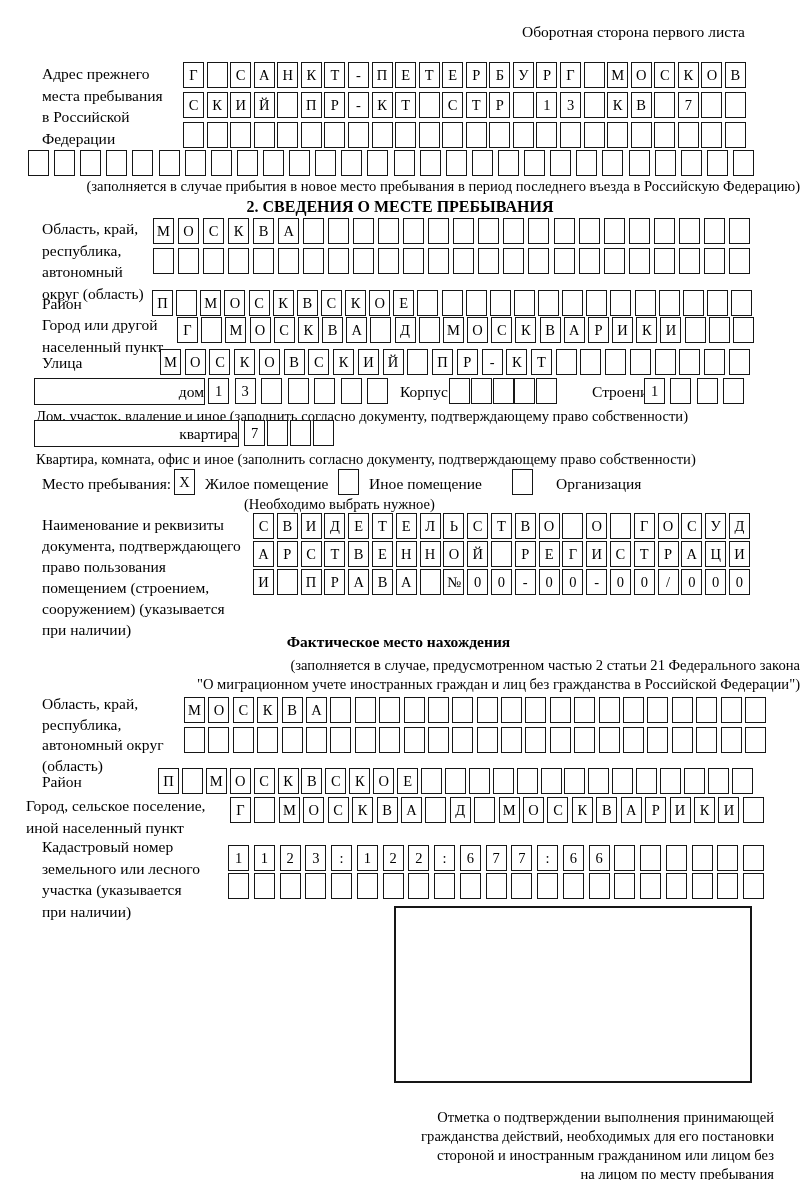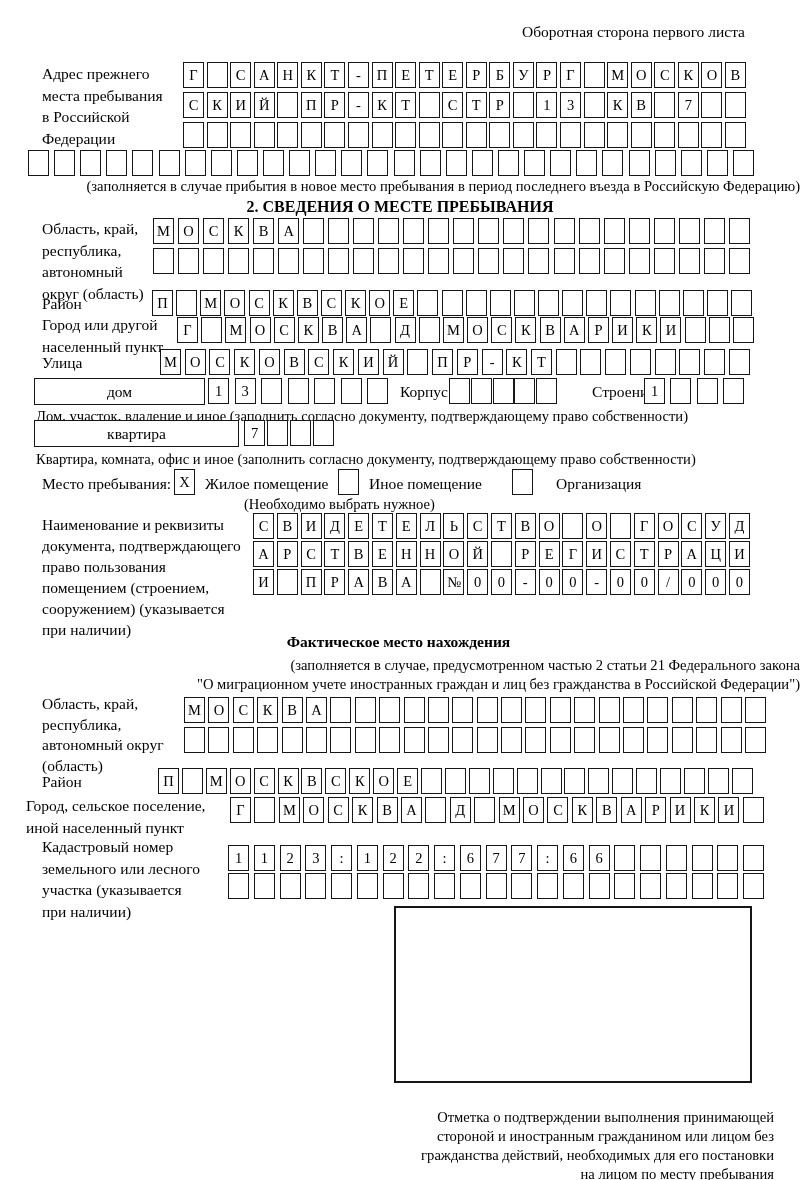--- a/index.html
+++ b/index.html
@@ -9,21 +9,21 @@
   .t{position:absolute;font-size:15.5px;line-height:21px;white-space:nowrap;}
   .lbl{position:absolute;font-size:15.5px;line-height:21.5px;}
   .note{position:absolute;font-size:14.6px;line-height:18px;white-space:nowrap;}
   .center{text-align:right;white-space:normal;}
   .hdr{position:absolute;font-size:16px;font-weight:bold;text-align:center;}
   .grid{position:absolute;display:flex;justify-content:space-between;height:26px;}
   .cell{flex:none;width:21px;height:26px;border:1.8px solid #161616;box-sizing:border-box;
         display:flex;align-items:center;justify-content:center;
         font-size:14.5px;background:#fff;}
   .labelbox{position:absolute;height:27px;border:1.8px solid #161616;box-sizing:border-box;
-        display:flex;align-items:center;justify-content:center;font-size:15.5px;background:#fff;}
+        display:flex;align-items:center;justify-content:flex-end;font-size:15.5px;background:#fff;}
   .stampbox{position:absolute;border:2px solid #161616;box-sizing:border-box;background:#fff;}
 </style>
 </head>
 <body>
 
 <div class="page">
 
   <div class="t" style="right:55px;top:21px">Оборотная сторона первого листа</div>
 
   <div class="lbl" style="left:42px;top:63px">
@@ -590,18 +590,18 @@
       <span class="cell"></span>
       <span class="cell"></span>
       <span class="cell"></span>
       <span class="cell"></span>
       <span class="cell"></span>
     </div>
 
   <div class="stampbox" style="left:394px;top:906px;width:358px;height:177px"></div>
   <div class="note center" style="left:374px;top:1108px;width:400px;line-height:19px;white-space:normal">
       <div>Отметка о подтверждении выполнения принимающей</div>
+      <div>гражданства действий, необходимых для его постановки</div>
       <div>стороной и иностранным гражданином или лицом без</div>
-      <div>гражданства действий, необходимых для его постановки</div>
       <div>на лицом по месту пребывания</div>
     </div>
 
 </div>
 
 </body></html>

